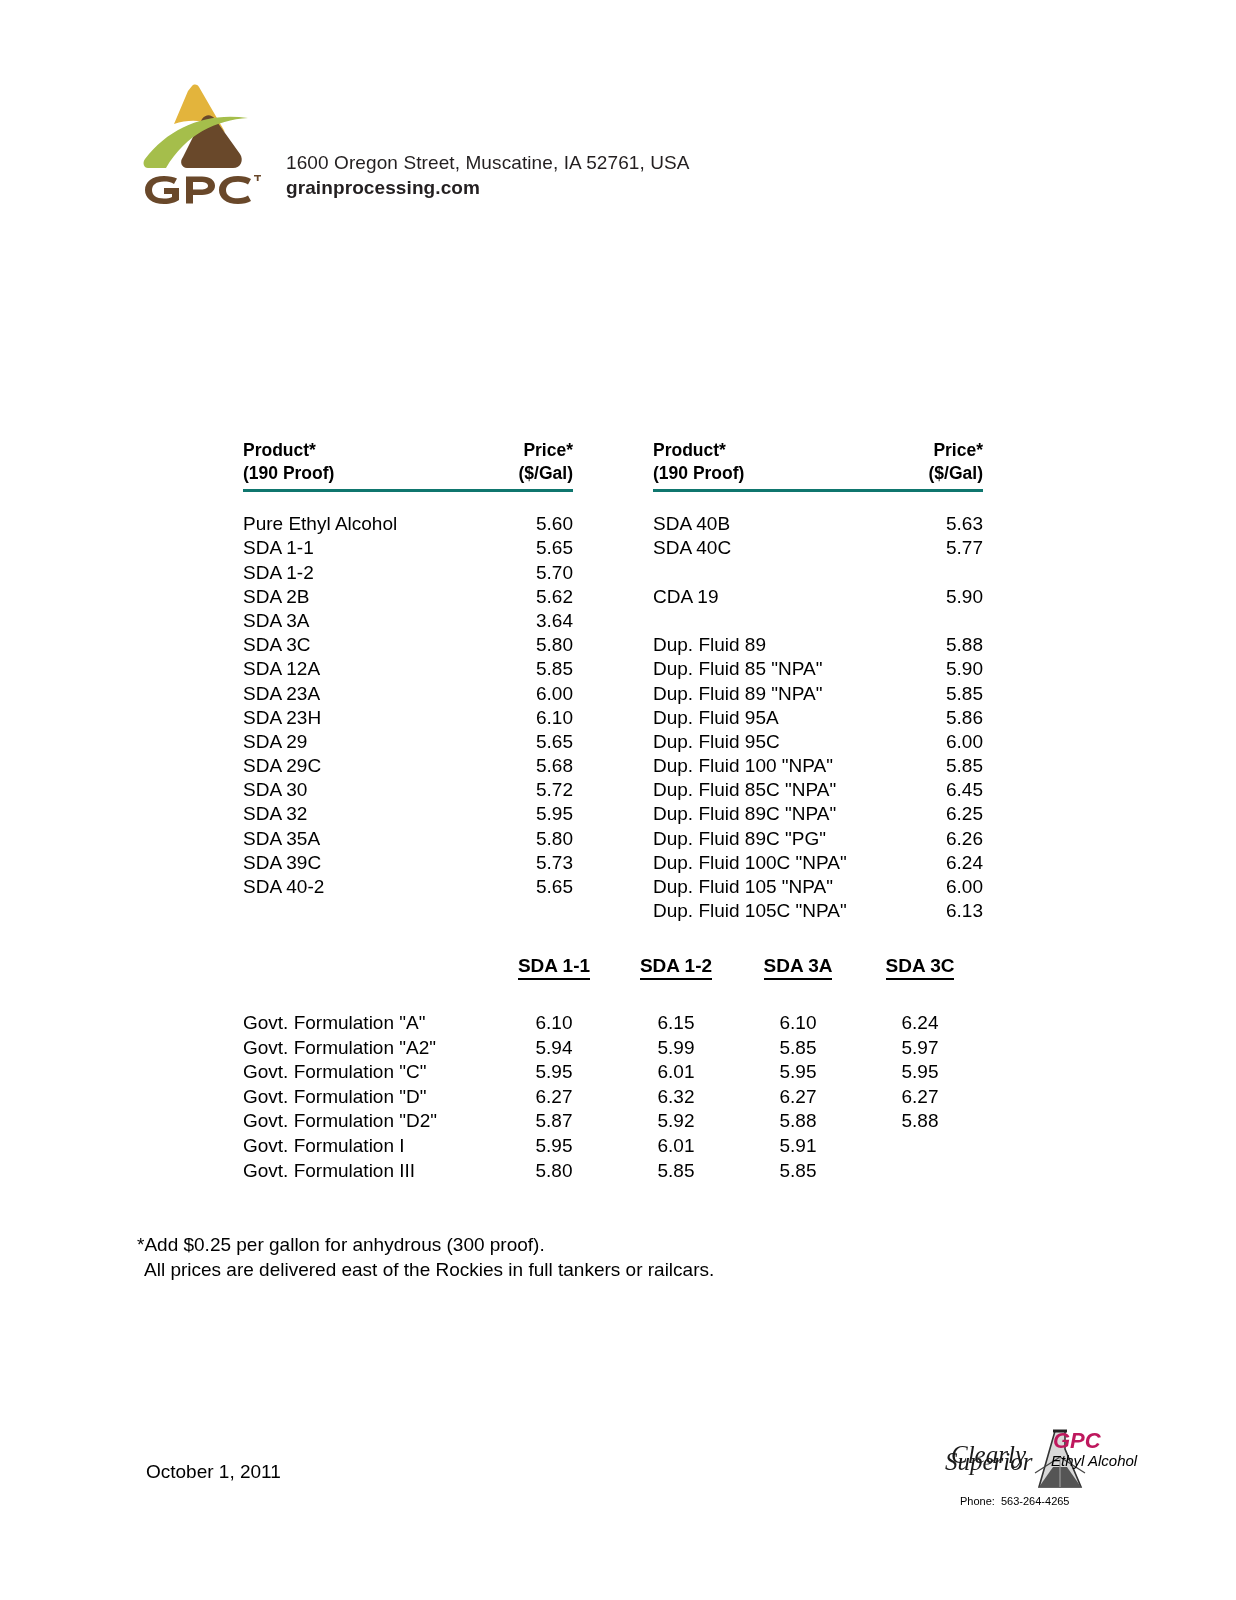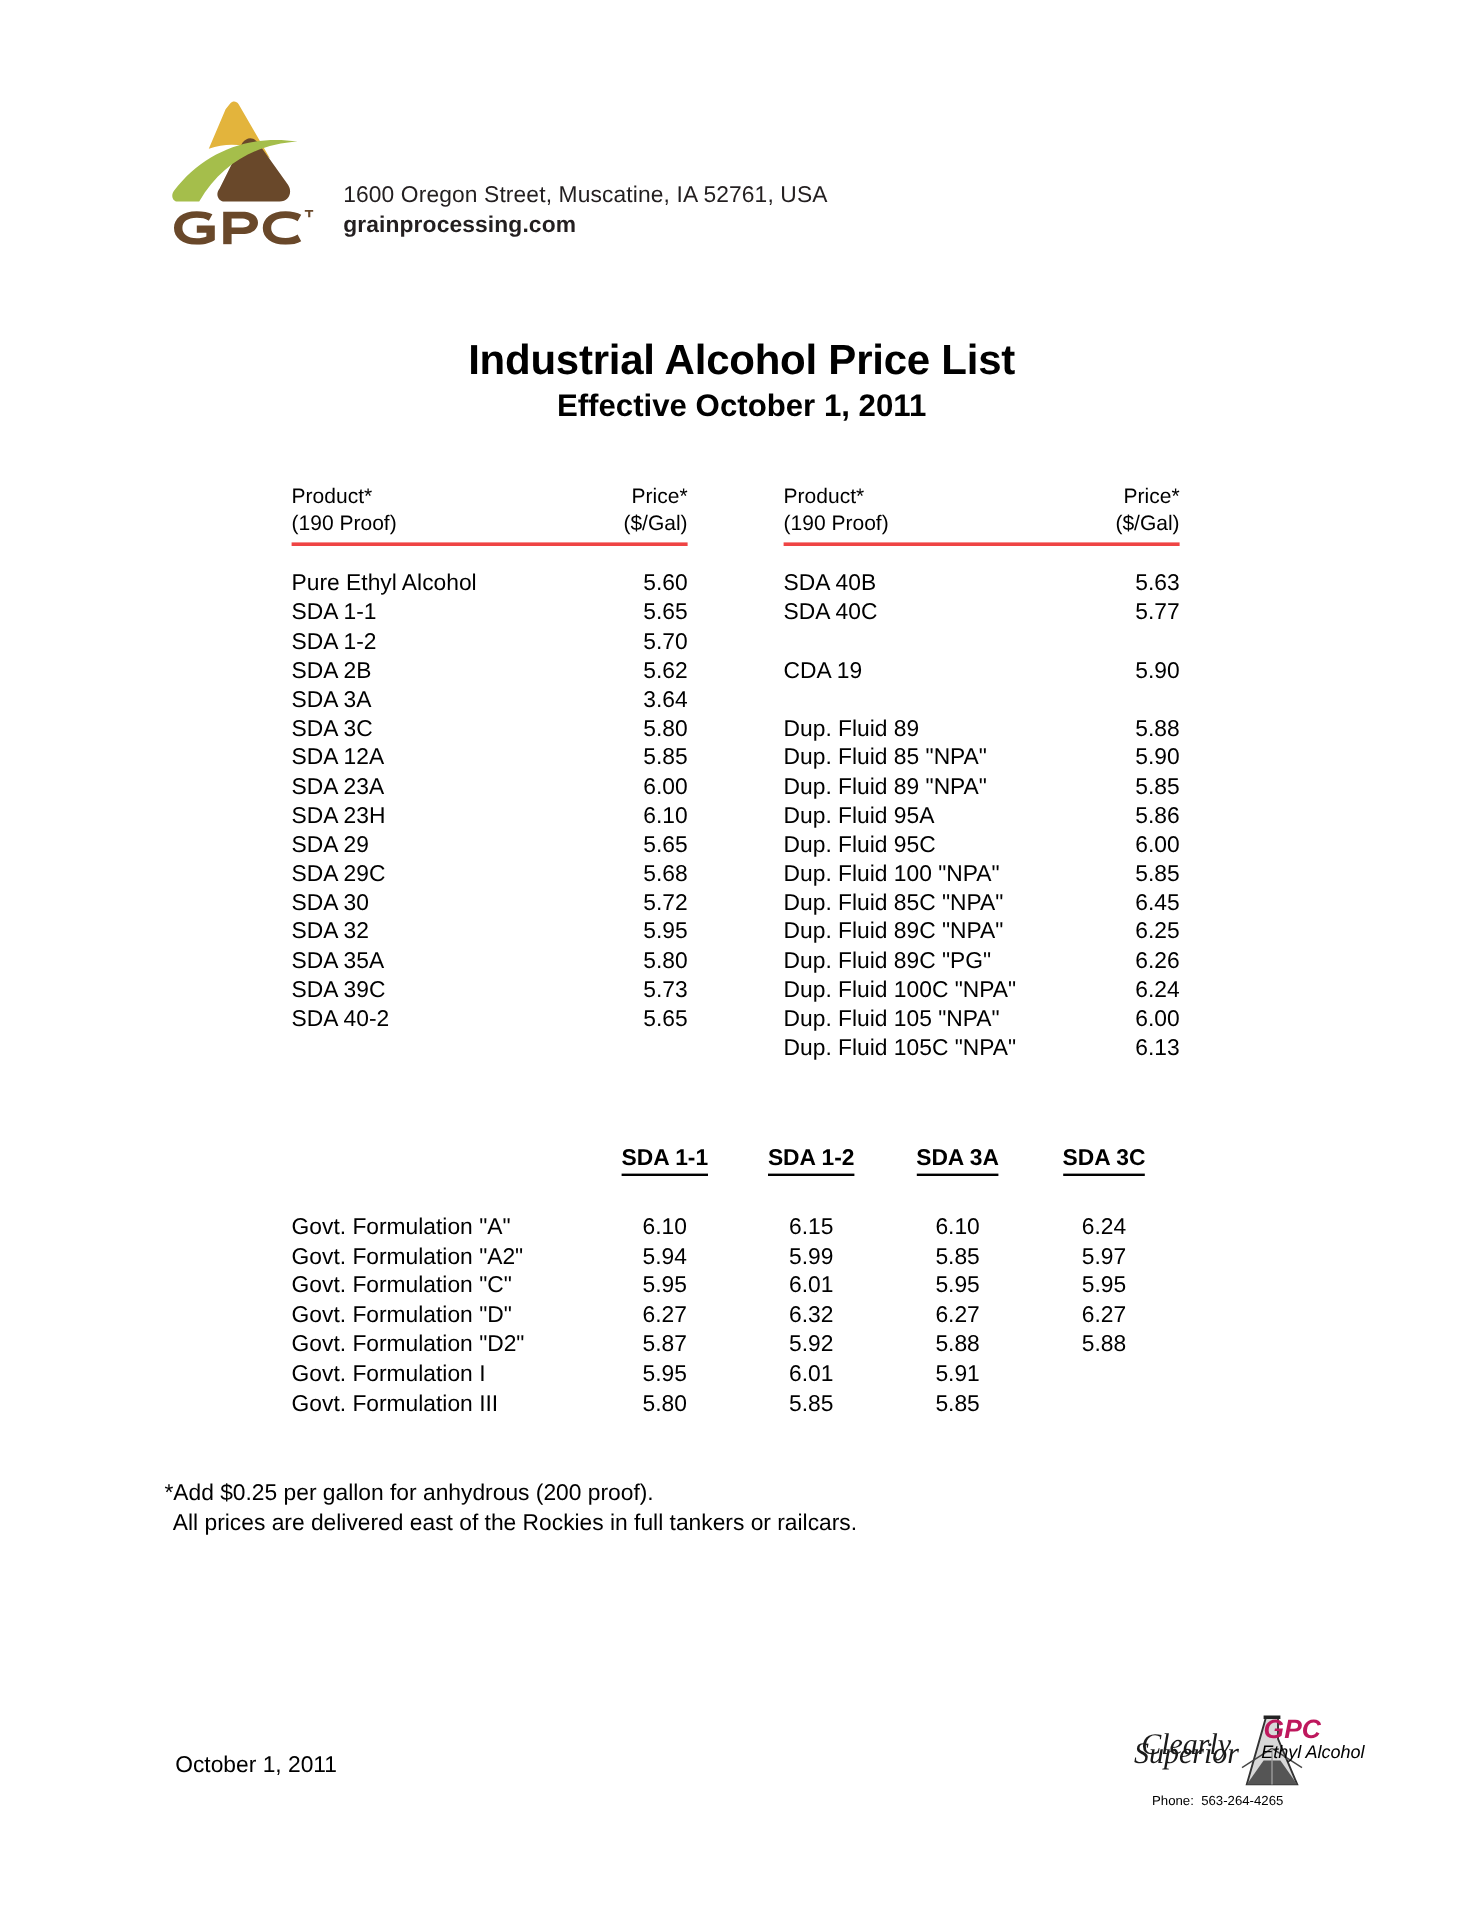--- a/index.html
+++ b/index.html
@@ -80,24 +80,25 @@
     display: flex;
   }
   .price-col {
     width: 330px;
     flex: 0 0 auto;
   }
   .price-col.right { margin-left: 80px; }
 
   .col-head {
     font-size: 17.5px;
-    font-weight: normal;
+    font-weight: bold;
     line-height: 1.32;
-    border-bottom: 3px solid #ef4444;
+    border-bottom: 3px solid #0f766e;
     padding-bottom: 4px;
+    margin-top: 37px;
   }
   .col-head .hrow {
     display: flex;
     justify-content: space-between;
   }
   .col-head .hrow .hp { text-align: right; width: 120px; }
 
   .price-row {
     display: flex;
     justify-content: space-between;
@@ -234,24 +235,20 @@
         <path d="M108 104 C96 104 89 110 89 118 C89 126 96 132 108 132 C113 132 118 131 121 129 L118 123.5 C115 125.3 112 126.3 108 126.3 C100 126.3 96 123 96 118 C96 113 100 109.7 108 109.7 C112 109.7 115 110.6 118 112.4 L121 107 C118 105 113 104 108 104 Z"></path>
         <path d="M124 103 L131 103 L131 104.5 L128.6 104.5 L128.6 109 L126.8 109 L126.8 104.5 L124 104.5 Z"></path>
       </g>
     </svg>
     <div id="letterhead-text">
       <div class="lh-address">1600 Oregon Street, Muscatine, IA 52761, USA</div>
       <div class="lh-web">grainprocessing.com</div>
     </div>
   </div>
 
-  <div id="title-block">
-    <h1 id="doc-title">Industrial Alcohol Price List</h1>
-    <h2 id="doc-subtitle">Effective October 1, 2011</h2>
-  </div>
 
   <div id="price-tables">
 
     <div class="price-col left">
       <div class="col-head">
         <div class="hrow">
           <span>Product*</span>
           <span class="hp">Price*</span>
         </div>
         <div class="hrow">
@@ -469,21 +466,21 @@
           <div class="fr-label">Govt. Formulation III</div>
           <div class="fr-val">5.80</div>
           <div class="fr-val">5.85</div>
           <div class="fr-val">5.85</div>
           <div class="fr-val"></div>
         </div>
       </div>
   </div>
 
   <div id="footnote">
-    <div class="fn1">*Add $0.25 per gallon for anhydrous (200 proof).</div>
+    <div class="fn1">*Add $0.25 per gallon for anhydrous (300 proof).</div>
     <div class="fn2">All prices are delivered east of the Rockies in full tankers or railcars.</div>
   </div>
 
   <div id="footer-date">October 1, 2011</div>
 
   <div id="footer-brand">
     <div class="cs-wrap">
       <svg class="cs-flask" width="58" height="64" viewBox="0 0 58 64">
         <path d="M24 2 L34 2 L34 20 L50 58 L8 58 Z" fill="#d8d8d8" stroke="#333" stroke-width="1.6"></path>
         <path d="M22 38 L36 38 L50 58 L8 58 Z" fill="#555"></path>

